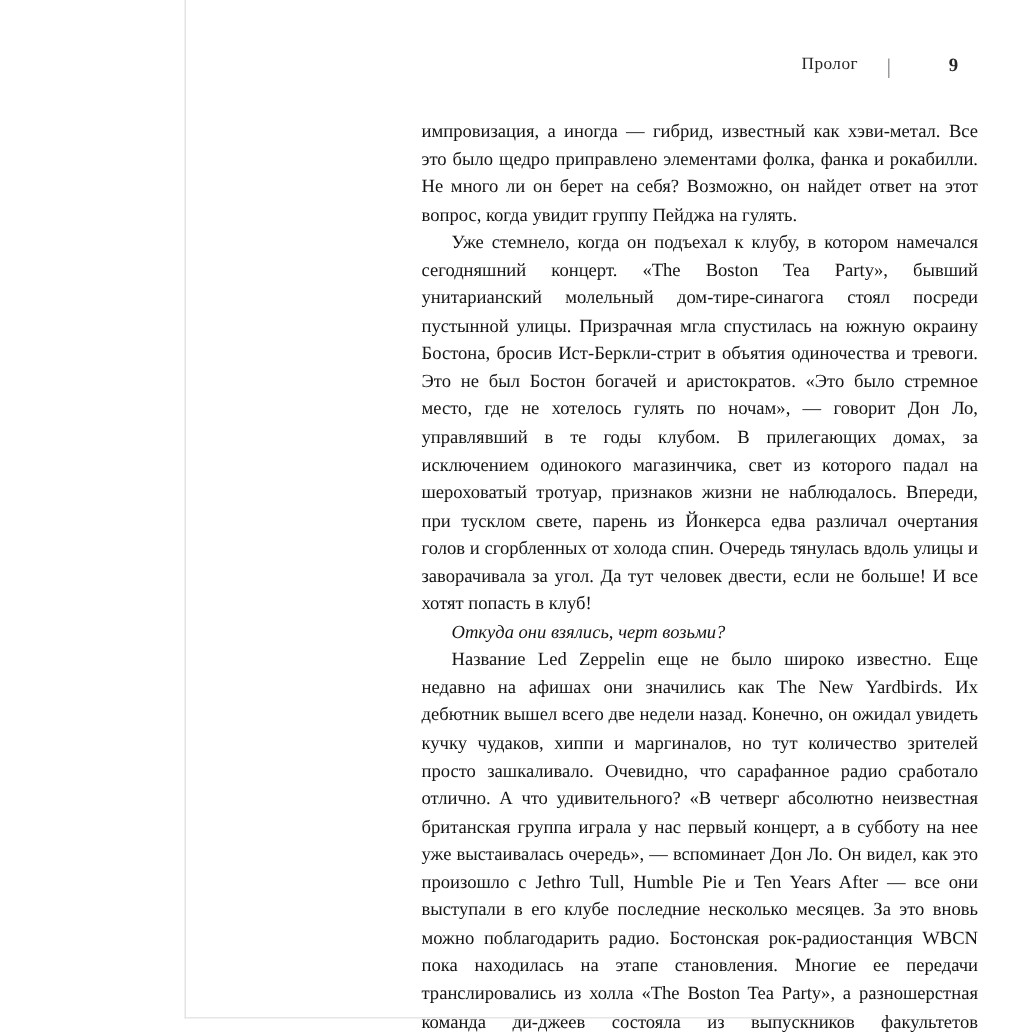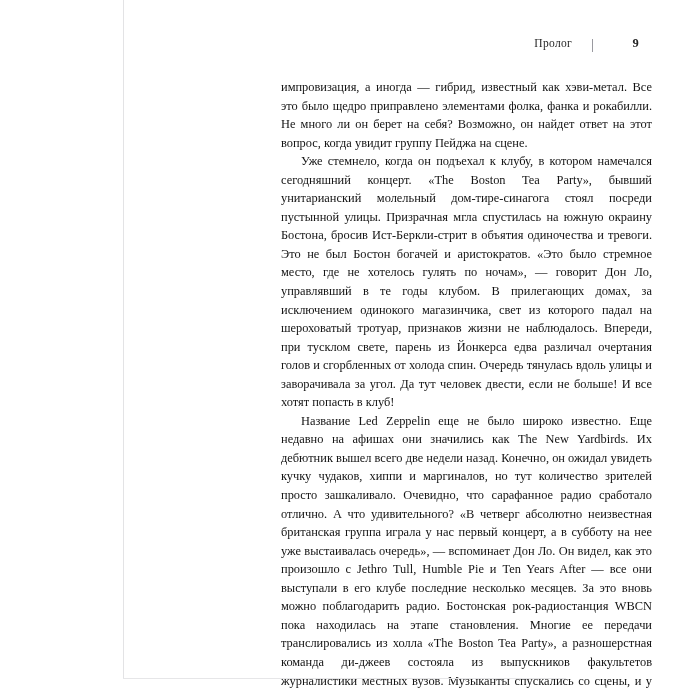--- a/index.html
+++ b/index.html
@@ -133,22 +133,23 @@
 
   <div class="page-right">
 
     <div class="running-head">
       <span class="rh-chapter">Пролог</span>
       <span class="rh-divider"></span>
       <span class="rh-folio">9</span>
     </div>
 
     <div class="textblock">
-      <p class="noindent">импровизация, а иногда — гибрид, известный как хэви-метал. Все это было щедро приправлено элементами фолка, фанка и рокабилли. Не много ли он берет на себя? Возможно, он найдет ответ на этот вопрос, когда увидит группу Пейджа на сцене.</p>
+      <p class="noindent">импровизация, а иногда — гибрид, известный как хэви-метал. Все это было щедро приправлено элементами фолка, фанка и рокабилли. Не много ли он берет на себя? Возможно, он найдет ответ на этот вопрос, когда увидит группу Пейджа на гулять.</p>
       <p>Уже стемнело, когда он подъехал к клубу, в котором намечался сегодняшний концерт. «The Boston Tea Party», бывший унитарианский молельный дом-тире-синагога стоял посреди пустынной улицы. Призрачная мгла спустилась на южную окраину Бостона, бросив Ист-Беркли-стрит в объятия одиночества и тревоги. Это не был Бостон богачей и аристократов. «Это было стремное место, где не хотелось гулять по ночам», — говорит Дон Ло, управлявший в те годы клубом. В прилегающих домах, за исключением одинокого магазинчика, свет из которого падал на шероховатый тротуар, признаков жизни не наблюдалось. Впереди, при тусклом свете, парень из Йонкерса едва различал очертания голов и сгорбленных от холода спин. Очередь тянулась вдоль улицы и заворачивала за угол. Да тут человек двести, если не больше! И все хотят попасть в клуб!</p>
+      <p class="italic-line">Откуда они взялись, черт возьми?</p>
       <p>Название Led Zeppelin еще не было широко известно. Еще недавно на афишах они значились как The New Yardbirds. Их дебютник вышел всего две недели назад. Конечно, он ожидал увидеть кучку чудаков, хиппи и маргиналов, но тут количество зрителей просто зашкаливало. Очевидно, что сарафанное радио сработало отлично. А что удивительного? «В четверг абсолютно неизвестная британская группа играла у нас первый концерт, а в субботу на нее уже выстаивалась очередь», — вспоминает Дон Ло. Он видел, как это произошло с Jethro Tull, Humble Pie и Ten Years After — все они выступали в его клубе последние несколько месяцев. За это вновь можно поблагодарить радио. Бостонская рок-радиостанция WBCN пока находилась на этапе становления. Многие ее передачи транслировались из холла «The Boston Tea Party», а разношерстная команда ди-джеев состояла из выпускников факультетов журналистики местных вузов. Музыканты спускались со сцены, и у них тут же брали интервью. Самый безотказный способ раскрутить новую группу — поставить их альбом в ротацию. Огромная толпа, стоящая на вход в этот вечер, только подтверждала это правило.</p>
     </div>
 
   </div>
 
   <div class="page-bottom-edge"></div>
 
 </div>
 
 </body></html>

